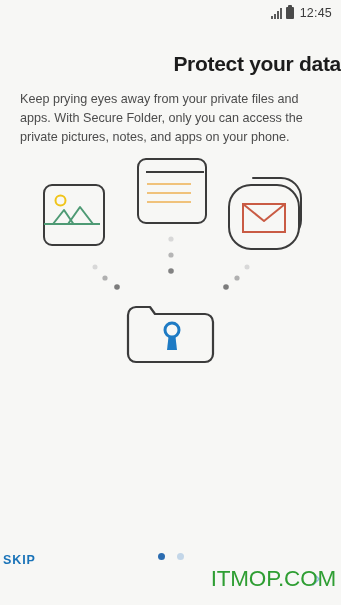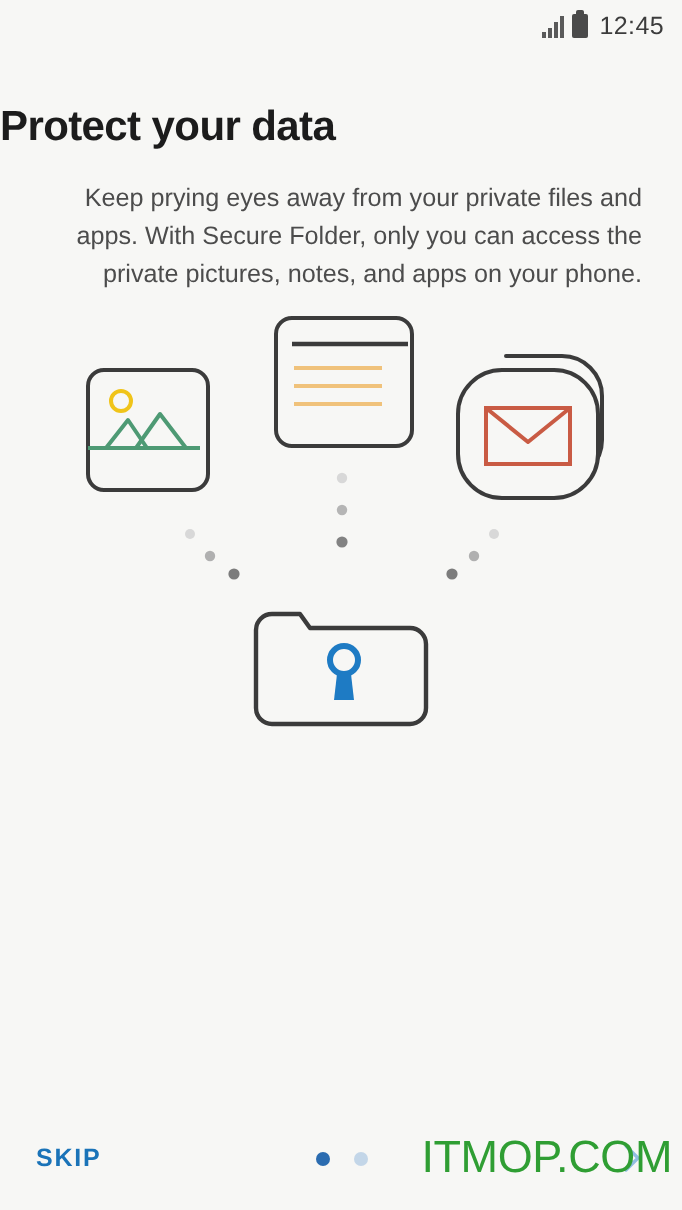--- a/index.html
+++ b/index.html
@@ -35,40 +35,40 @@
   }
   .batt::before {
     content:""; position:absolute; top:-2px; left:2px;
     width:4px; height:2px; background:#4a4a4a; border-radius:1px 1px 0 0;
   }
   .clock { font-size:12.5px; color:#3c3c3c; letter-spacing:.2px; margin-left:2px; }
 
   
   .title {
     margin-top:26px;
-    text-align:left;
+    text-align:right;
     font-size:21px; font-weight:bold; color:#1c1c1c;
     letter-spacing:-.3px;
   }
   .subtitle {
     margin:14px 20px 0 20px;
-    text-align:right;
+    text-align:left;
     font-size:12.6px; line-height:19px; color:#4c4c4c;
   }
 
   
   .illo { position:relative; flex:1; }
   .illo svg { position:absolute; left:0; top:0; }
 
   
   .bottombar {
     position:relative;
     height:52px;
-    display:flex; align-items:center;
-    padding:0 18px;
+    display:flex; align-items:flex-start;
+    padding:0 3px;
   }
   .skip {
     font-size:12.5px; font-weight:bold; color:#1a73b8;
     letter-spacing:.9px; cursor:pointer;
   }
   .dots {
     position:absolute; left:0; right:0;
     display:flex; justify-content:center; align-items:center; gap:12px;
     pointer-events:none;
   }

